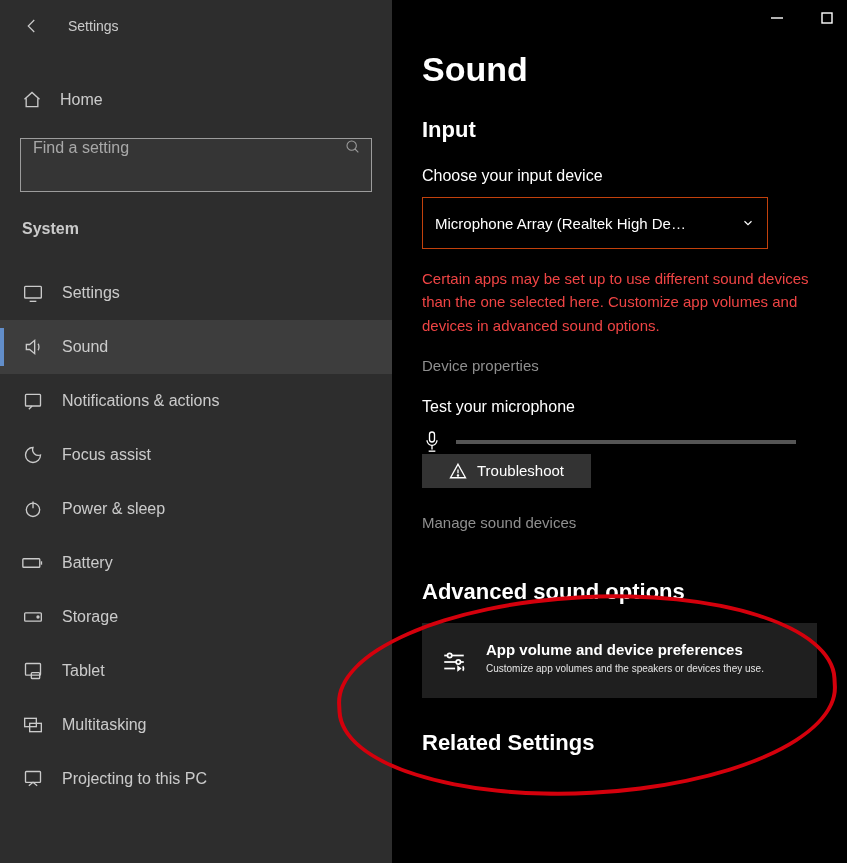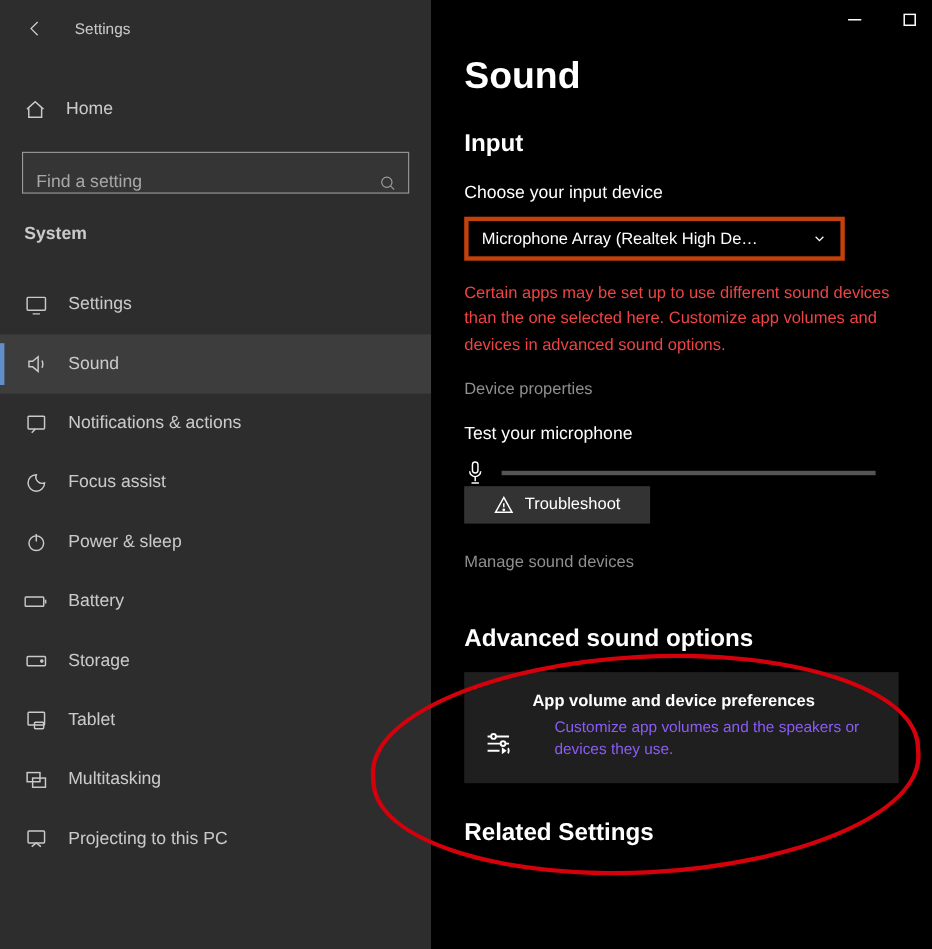--- a/index.html
+++ b/index.html
@@ -13,21 +13,21 @@
     pointer-events: none;
   }
   .sb-top { display: flex; align-items: center; padding: 14px 20px 14px 20px; gap: 24px; }
   .sb-back { width: 24px; height: 24px; display:flex; align-items:center; justify-content:center; color:#fff; }
   .sb-title { font-size: 14px; font-weight: 400; }
 
   .sb-home { display:flex; align-items:center; gap:18px; padding: 18px 0 18px 22px; margin-top:20px; }
   .sb-home .lbl { font-size: 16px; }
 
   .search-wrap { margin: 10px 20px 0 20px; }
-  .search { display:flex; align-items:flex-end; justify-content:space-between; border:1px solid #bdbdbd; background: rgba(255,255,255,0.05); height: 38px; padding: 0 10px 0 12px; }
+  .search { display:flex; align-items:flex-start; justify-content:space-between; border:1px solid #bdbdbd; background: rgba(255,255,255,0.05); height: 54px; padding: 0 10px 0 12px; }
   .search input { background:transparent; border:none; outline:none; color:#ccc; font-size:16px; width: 300px; }
   .search input::placeholder { color:#cfcfcf; }
   .search .sicon { color:#bfbfbf; }
 
   .sb-section { padding: 28px 0 8px 22px; font-size:16px; font-weight:600; }
 
   .nav { margin-top: 20px; }
   .nav-item { display:flex; align-items:center; gap:18px; padding: 16px 0 16px 22px; font-size:16px; color:#fff; position:relative; }
   .nav-item.selected { background: rgba(255,255,255,0.10); }
   .nav-item.selected::before { content:""; position:absolute; left:0; top:8px; bottom:8px; width:4px; background:#6aa9ff; }
@@ -36,36 +36,36 @@
   
   .main { flex:1; height:100%; background:#000; padding: 0 30px; position:relative; }
   .win-controls { position:absolute; top:8px; right:10px; display:flex; gap:30px; }
   .win-controls .wc { width:20px; height:20px; display:flex; align-items:center; justify-content:center; color:#fff; }
 
   .page-title { font-size:34px; font-weight:600; margin-top:50px; }
   .sub-h { font-size:22px; font-weight:600; margin-top:28px; }
   .label { font-size:16px; margin-top:24px; }
   .body-text { font-size:15px; color:#ef4444; line-height:1.55; margin-top:18px; }
 
-  .dropdown { margin-top:12px; width:346px; height:40px; border:4px solid #c2410c; display:flex; align-items:center; justify-content:space-between; padding:0 12px; font-size:15px; background:#000; }
+  .dropdown { margin-top:12px; width:346px; height:52px; border:1px solid #c2410c; display:flex; align-items:center; justify-content:space-between; padding:0 12px; font-size:15px; background:#000; }
   .dropdown .dd-label { white-space:nowrap; overflow:hidden; text-overflow:ellipsis; max-width:280px; }
   .dropdown .chev { color:#fff; }
 
   .dim-link { color:#8f8f8f; font-size:15px; margin-top:20px; display:block; }
 
   .mic-row { display:flex; align-items:center; gap:14px; margin-top:14px; }
   .mic-row .bar { flex:1; height:4px; background:#555; max-width:340px; }
 
   .btn { display:inline-flex; align-items:center; gap:10px; background:#333; border:none; color:#ffffff; font-size:15px; padding:8px 27px; }
   .btn .bicon { display:flex; }
 
   .card { margin-top:18px; background:#1f1f1f; padding:18px 18px 22px 18px; display:flex; gap:18px; width:395px;align-items:flex-end; }
   .card .cicon { width:28px; height:28px; display:flex; align-items:center; justify-content:center; }
   .card .ctitle { font-size:15px; color:#fff; font-weight:600; }
-  .card .csub { font-size:14px; color:#8b5cf6; line-height:1.45; margin-top:4px;margin-left:20px; }
+  .card .csub { font-size:10px; color:#e5e5e5; line-height:1.45; margin-top:4px; }
 
   
   .anno { position:absolute; left:-55px; top:595px; width:500px; height:200px; border:4px solid #d4000c; border-radius:50% / 48%; transform: rotate(-3deg); pointer-events:none; }
 
   svg { display:block; }
 </style>
 </head>
 <body>
 
 <div class="app">

